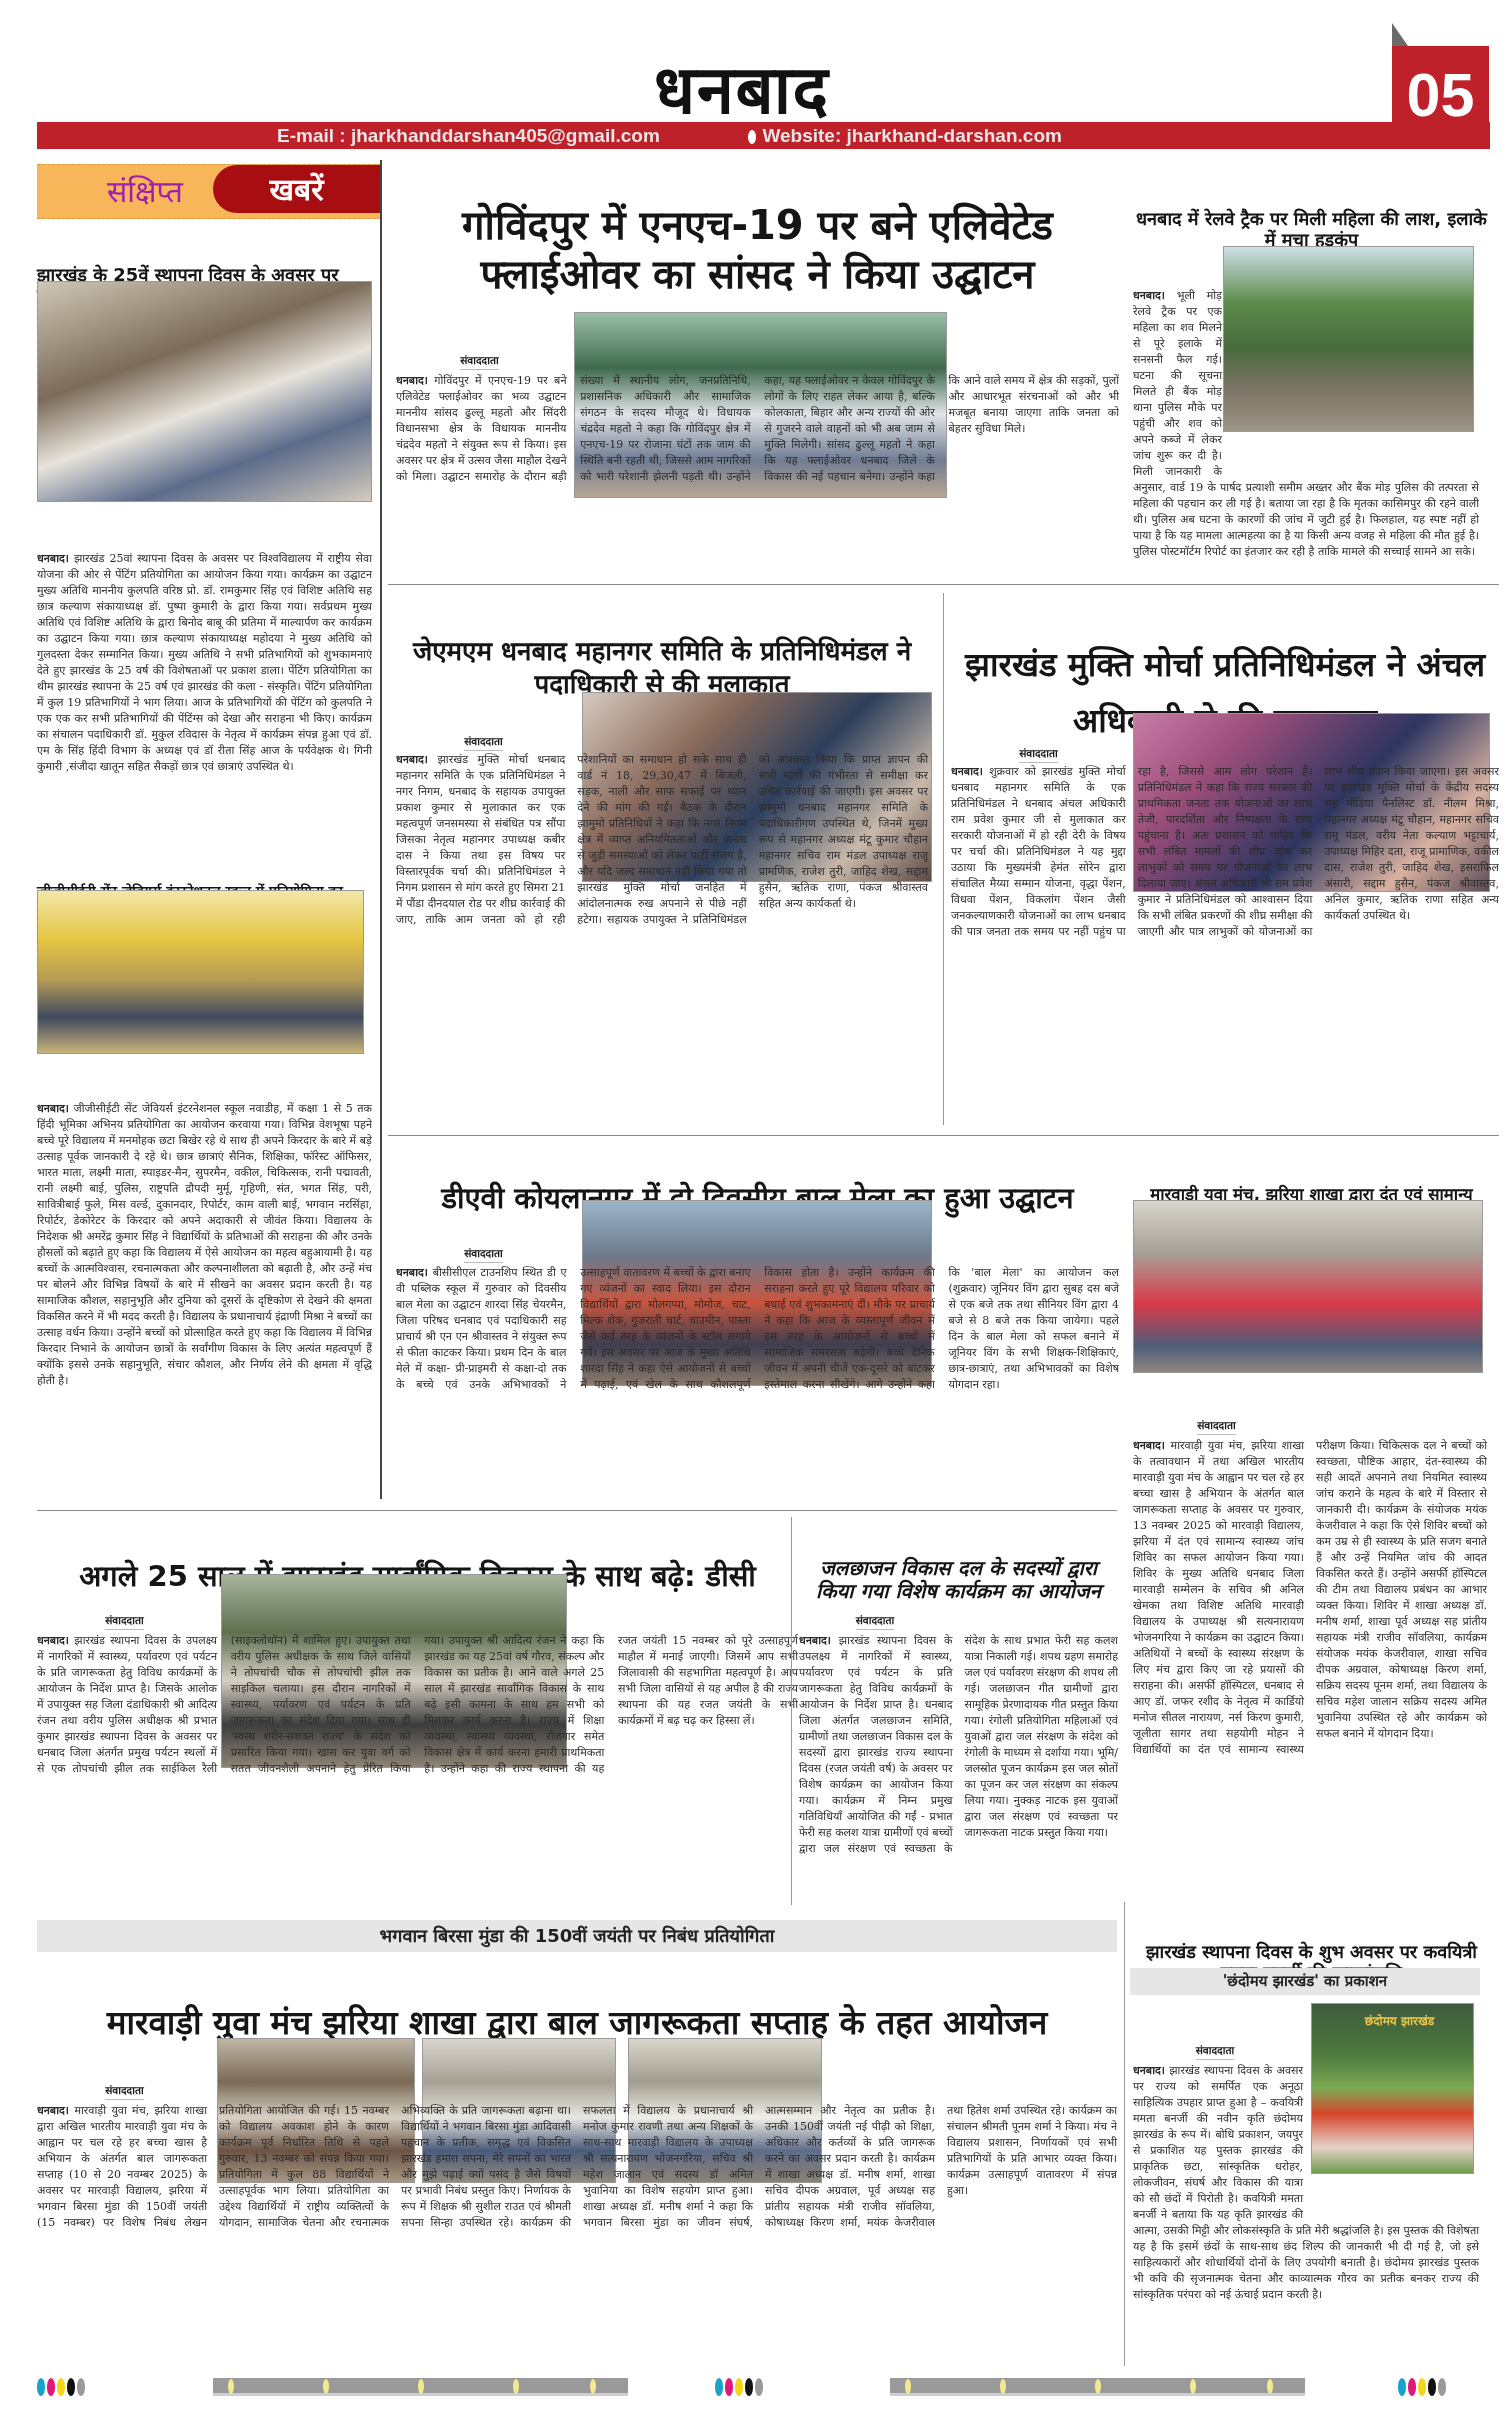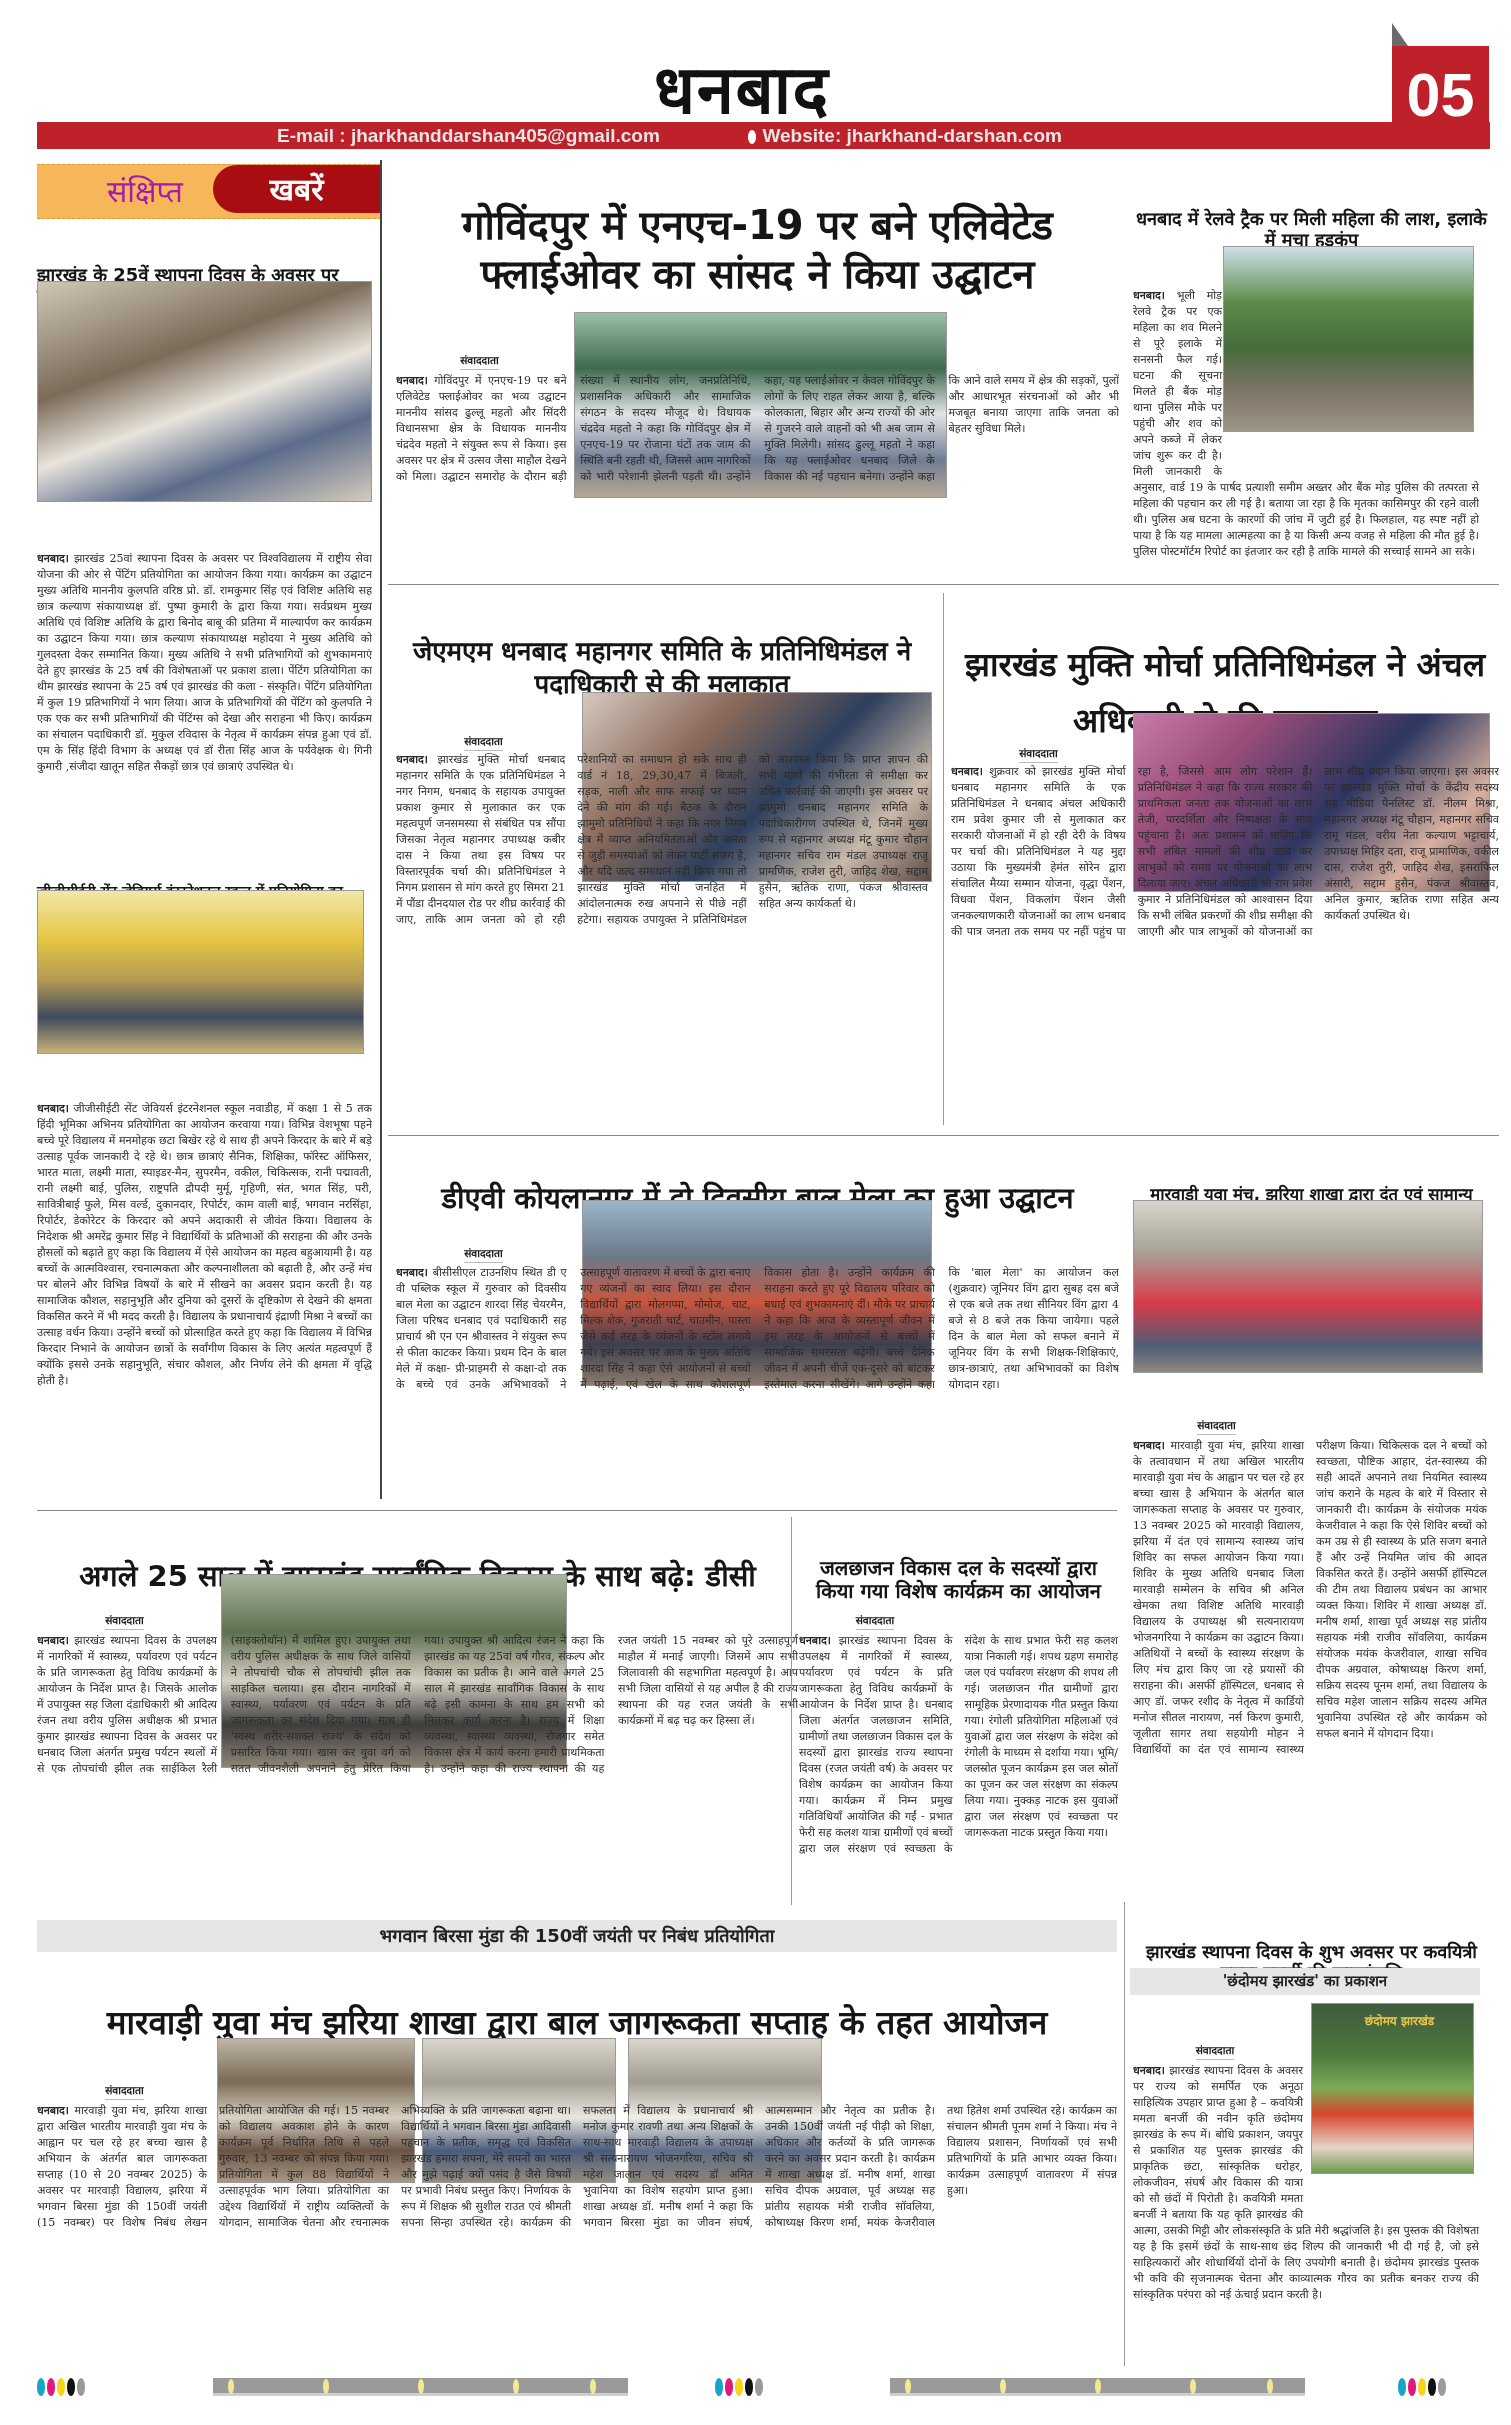--- a/index.html
+++ b/index.html
@@ -185,21 +185,21 @@
 </div>
 <div class="photo ph-cycle" style="left:221px; top:1574px; width:346px; height:194px;"></div>
 <div class="art body" style="left:37px; top:1593px; width:761px; height:312px; overflow:hidden; column-count:4; column-gap:13.7px;">
   <b>धनबाद।</b>
   <span>झारखंड स्थापना दिवस के उपलक्ष्य में नागरिकों में स्वास्थ्य, पर्यावरण एवं पर्यटन के प्रति जागरूकता हेतु विविध कार्यक्रमों के आयोजन के निर्देश प्राप्त है। जिसके आलोक में उपायुक्त सह जिला दंडाधिकारी श्री आदित्य रंजन तथा वरीय पुलिस अधीक्षक श्री प्रभात कुमार झारखंड स्थापना दिवस के अवसर पर धनबाद जिला अंतर्गत प्रमुख पर्यटन स्थलों में से एक तोपचांची झील तक साईकिल रैली (साइक्लोथॉन) में शामिल हुए। उपायुक्त तथा वरीय पुलिस अधीक्षक के साथ जिले वासियों ने तोपचांची चौक से तोपचांची झील तक साइकिल चलाया। इस दौरान नागरिकों में स्वास्थ्य, पर्यावरण एवं पर्यटन के प्रति जागरूकता का संदेश दिया गया। साथ ही 'स्वस्थ शरीर-सशक्त राज्य' के संदेश को प्रसारित किया गया। खास कर युवा वर्ग को सतत जीवनशैली अपनाने हेतु प्रेरित किया गया। उपायुक्त श्री आदित्य रंजन ने कहा कि झारखंड का यह 25वां वर्ष गौरव, संकल्प और विकास का प्रतीक है। आने वाले अगले 25 साल में झारखंड सार्वांगिक विकास के साथ बढ़े इसी कामना के साथ हम सभी को मिलकर कार्य करना है। राज्य में शिक्षा व्यवस्था, स्वास्थ्य व्यवस्था, रोजगार समेत विकास क्षेत्र में कार्य करना हमारी प्राथमिकता है। उन्होंने कहा की राज्य स्थापना की यह रजत जयंती 15 नवम्बर को पूरे उत्साहपूर्ण माहौल में मनाई जाएगी। जिसमें आप सभी जिलावासी की सहभागिता महत्वपूर्ण है। आप सभी जिला वासियों से यह अपील है की राज्य स्थापना की यह रजत जयंती के सभी कार्यक्रमों में बढ़ चढ़ कर हिस्सा लें।</span>
 </div>
 
 <div class="divider-v" style="left:791px; top:1517px; height:388px; width:0.8px; background:#999;"></div>
 
 <article class="art" style="left:799px; top:1517px; width:319px;">
-  <h2 class="hl" style="font-size:20px; text-align:center;">जलछाजन विकास दल के सदस्यों द्वारा किया गया विशेष कार्यक्रम का आयोजन</h2>
+  <h2 class="hl" style="font-size:20px; text-align:center;font-style:italic;">जलछाजन विकास दल के सदस्यों द्वारा किया गया विशेष कार्यक्रम का आयोजन</h2>
 </article>
 <div class="art" style="left:799px; top:1573px; width:152px;">
   <div class="byline-wrap"><span class="byline">संवाददाता</span></div>
 </div>
 <div class="art body" style="left:799px; top:1593px; width:319px; height:312px; overflow:hidden; column-count:2; column-gap:12px;">
   <b>धनबाद।</b>
   <span>झारखंड स्थापना दिवस के उपलक्ष्य में नागरिकों में स्वास्थ्य, पर्यावरण एवं पर्यटन के प्रति जागरूकता हेतु विविध कार्यक्रमों के आयोजन के निर्देश प्राप्त है। धनबाद जिला अंतर्गत जलछाजन समिति, ग्रामीणों तथा जलछाजन विकास दल के सदस्यों द्वारा झारखंड राज्य स्थापना दिवस (रजत जयंती वर्ष) के अवसर पर विशेष कार्यक्रम का आयोजन किया गया। कार्यक्रम में निम्न प्रमुख गतिविधियाँ आयोजित की गईं - प्रभात फेरी सह कलश यात्रा ग्रामीणों एवं बच्चों द्वारा जल संरक्षण एवं स्वच्छता के संदेश के साथ प्रभात फेरी सह कलश यात्रा निकाली गई। शपथ ग्रहण समारोह जल एवं पर्यावरण संरक्षण की शपथ ली गई। जलछाजन गीत ग्रामीणों द्वारा सामूहिक प्रेरणादायक गीत प्रस्तुत किया गया। रंगोली प्रतियोगिता महिलाओं एवं युवाओं द्वारा जल संरक्षण के संदेश को रंगोली के माध्यम से दर्शाया गया। भूमि/जलस्रोत पूजन कार्यक्रम इस जल स्रोतों का पूजन कर जल संरक्षण का संकल्प लिया गया। नुक्कड़ नाटक इस युवाओं द्वारा जल संरक्षण एवं स्वच्छता पर जागरूकता नाटक प्रस्तुत किया गया।</span>
 </div>
 
 <div class="banner-grey" style="left:37px; top:1920px; width:1080px; height:32px; font-size:18px; line-height:32px;">

